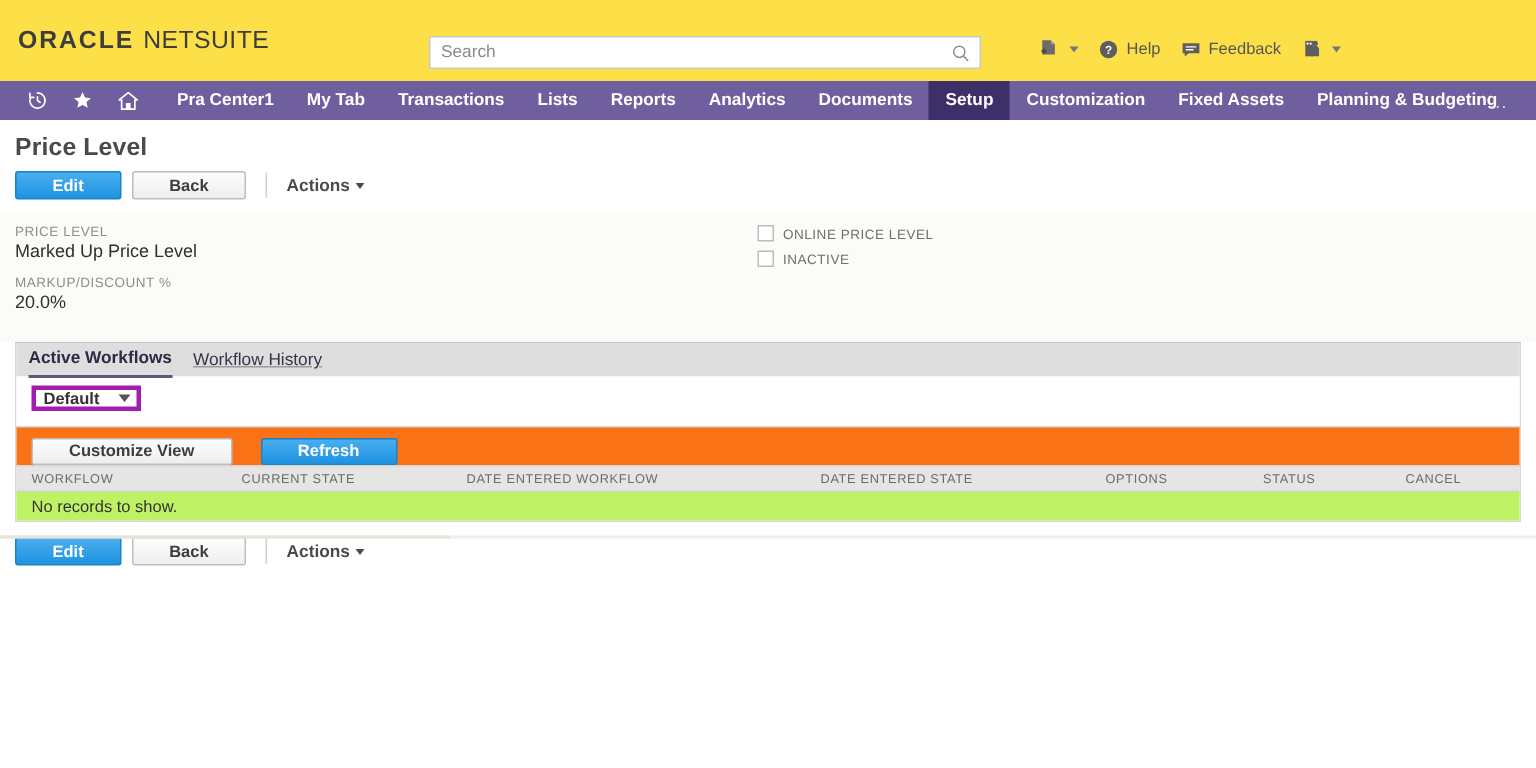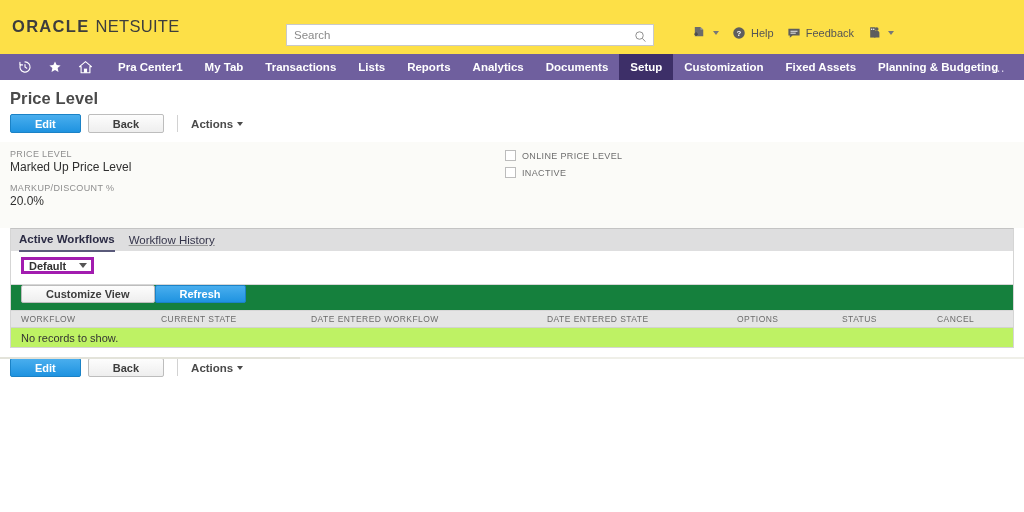--- a/index.html
+++ b/index.html
@@ -265,27 +265,27 @@
     font-weight: bold;
   }
   .sel-caret {
     width: 0; height: 0;
     border-left: 4px solid transparent;
     border-right: 4px solid transparent;
     border-top: 5px solid #555;
   }
 
   .toolbar-row {
-    background: #15803d;
+    background: #f97316;
     border-top: 1px solid #d7d7d7;
     border-bottom: 1px solid #d7d7d7;
     height: 27px;
     display: flex;
-    align-items: flex-start;
-    gap: 0;
+    align-items: flex-end;
+    gap: 19px;
     padding-left: 10px;
   }
   .toolbar-row .btn { height: 18px; }
 
   .grid-head {
     background: #e5e5e5;
     height: 17px;
     display: flex;
     align-items: center;
     border-bottom: 1px solid #d2d2cf;

